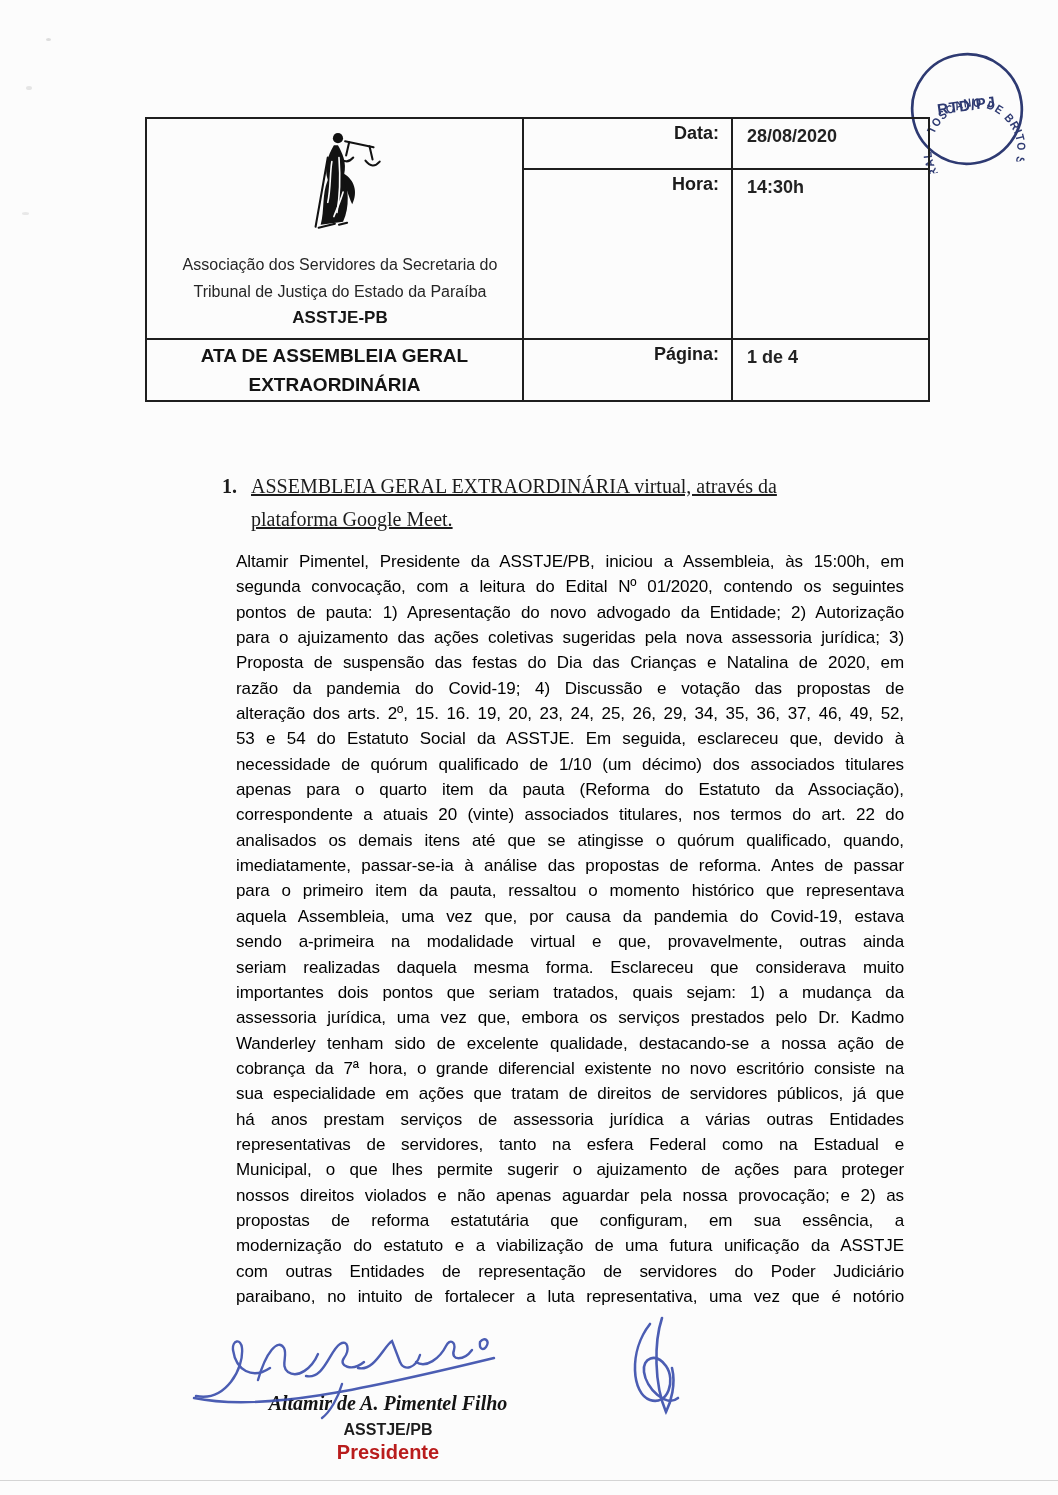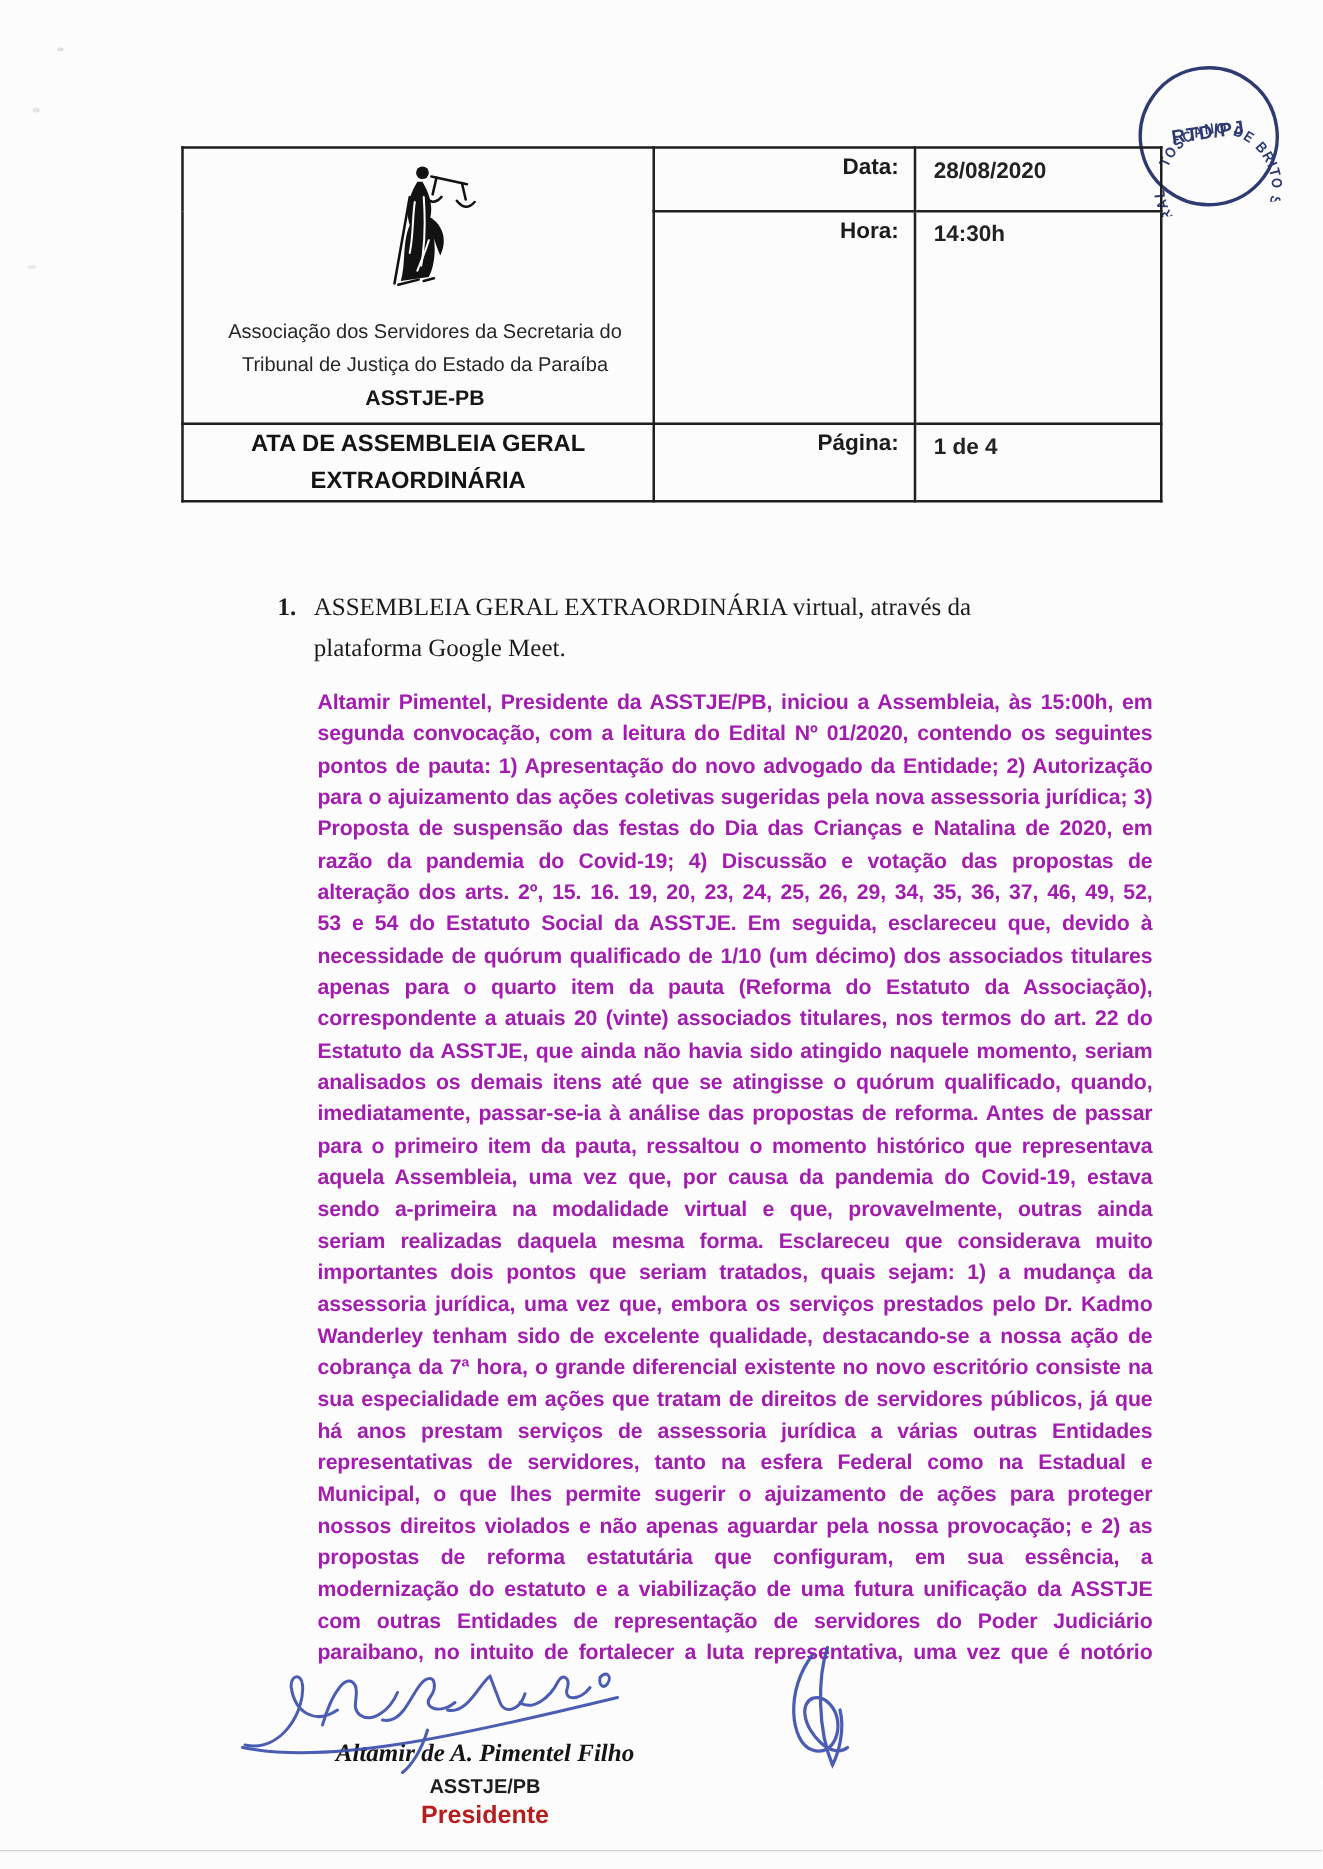--- a/index.html
+++ b/index.html
@@ -24,24 +24,24 @@
   tr.row-hora{height:170px;}
   tr.row-pagina{height:62px;}
   .org-lines{font-size:16px;line-height:27px;color:#262626;margin-top:6px;}
   .org-acronym{font-size:17px;font-weight:bold;color:#161616;margin-top:3px;}
   td.title-cell{text-align:center;vertical-align:middle;font-weight:bold;font-size:19px;
     line-height:29px;color:#141414;}
   
   .doc-item{position:absolute;left:222px;top:470px;width:660px;display:flex;
     font-family:"Liberation Serif",serif;color:#1c1c1c;}
   .item-number{font-weight:bold;font-size:20px;line-height:32.5px;width:22px;flex:0 0 auto;margin-right:7px;}
-  .item-lines{font-size:20px;line-height:32.5px;}
+  .item-lines{font-size:20px;line-height:32.5px;text-decoration:underline;}
   
-  .body-text{position:absolute;left:254px;top:549px;width:668px;font-size:17px;
-    line-height:25.35px;color:#a21caf;letter-spacing:-0.1px;font-weight:bold;}
+  .body-text{position:absolute;left:236px;top:549px;width:668px;font-size:17px;
+    line-height:25.35px;color:#000000;letter-spacing:-0.1px;}
   .body-line{text-align:justify;text-align-last:justify;}
   
   .sig-scribble{position:absolute;left:192px;top:1328px;width:320px;height:92px;z-index:3;}
   .initials-scribble{position:absolute;left:616px;top:1314px;width:84px;height:106px;z-index:3;}
   .sig-block{position:absolute;left:240px;top:1390px;width:296px;text-align:center;z-index:2;}
   .sig-name{font-family:"Liberation Serif",serif;font-style:italic;font-weight:bold;
     font-size:20px;color:#141414;line-height:26px;}
   .sig-org{font-weight:bold;font-size:16px;color:#1d1d1d;line-height:22px;margin-top:3px;}
   .sig-role{font-weight:bold;font-size:20px;color:#b91c1c;line-height:22px;}
   
@@ -135,21 +135,20 @@
       <div class="body-line">segunda convocação, com a leitura do Edital Nº 01/2020, contendo os seguintes</div>
       <div class="body-line">pontos de pauta: 1) Apresentação do novo advogado da Entidade; 2) Autorização</div>
       <div class="body-line">para o ajuizamento das ações coletivas sugeridas pela nova assessoria jurídica; 3)</div>
       <div class="body-line">Proposta de suspensão das festas do Dia das Crianças e Natalina de 2020, em</div>
       <div class="body-line">razão da pandemia do Covid-19; 4) Discussão e votação das propostas de</div>
       <div class="body-line">alteração dos arts. 2º, 15. 16. 19, 20, 23, 24, 25, 26, 29, 34, 35, 36, 37, 46, 49, 52,</div>
       <div class="body-line">53 e 54 do Estatuto Social da ASSTJE. Em seguida, esclareceu que, devido à</div>
       <div class="body-line">necessidade de quórum qualificado de 1/10 (um décimo) dos associados titulares</div>
       <div class="body-line">apenas para o quarto item da pauta (Reforma do Estatuto da Associação),</div>
       <div class="body-line">correspondente a atuais 20 (vinte) associados titulares, nos termos do art. 22 do</div>
-      <div class="body-line">Estatuto da ASSTJE, que ainda não havia sido atingido naquele momento, seriam</div>
       <div class="body-line">analisados os demais itens até que se atingisse o quórum qualificado, quando,</div>
       <div class="body-line">imediatamente, passar-se-ia à análise das propostas de reforma. Antes de passar</div>
       <div class="body-line">para o primeiro item da pauta, ressaltou o momento histórico que representava</div>
       <div class="body-line">aquela Assembleia, uma vez que, por causa da pandemia do Covid-19, estava</div>
       <div class="body-line">sendo a-primeira na modalidade virtual e que, provavelmente, outras ainda</div>
       <div class="body-line">seriam realizadas daquela mesma forma. Esclareceu que considerava muito</div>
       <div class="body-line">importantes dois pontos que seriam tratados, quais sejam: 1) a mudança da</div>
       <div class="body-line">assessoria jurídica, uma vez que, embora os serviços prestados pelo Dr. Kadmo</div>
       <div class="body-line">Wanderley tenham sido de excelente qualidade, destacando-se a nossa ação de</div>
       <div class="body-line">cobrança da 7ª hora, o grande diferencial existente no novo escritório consiste na</div>

